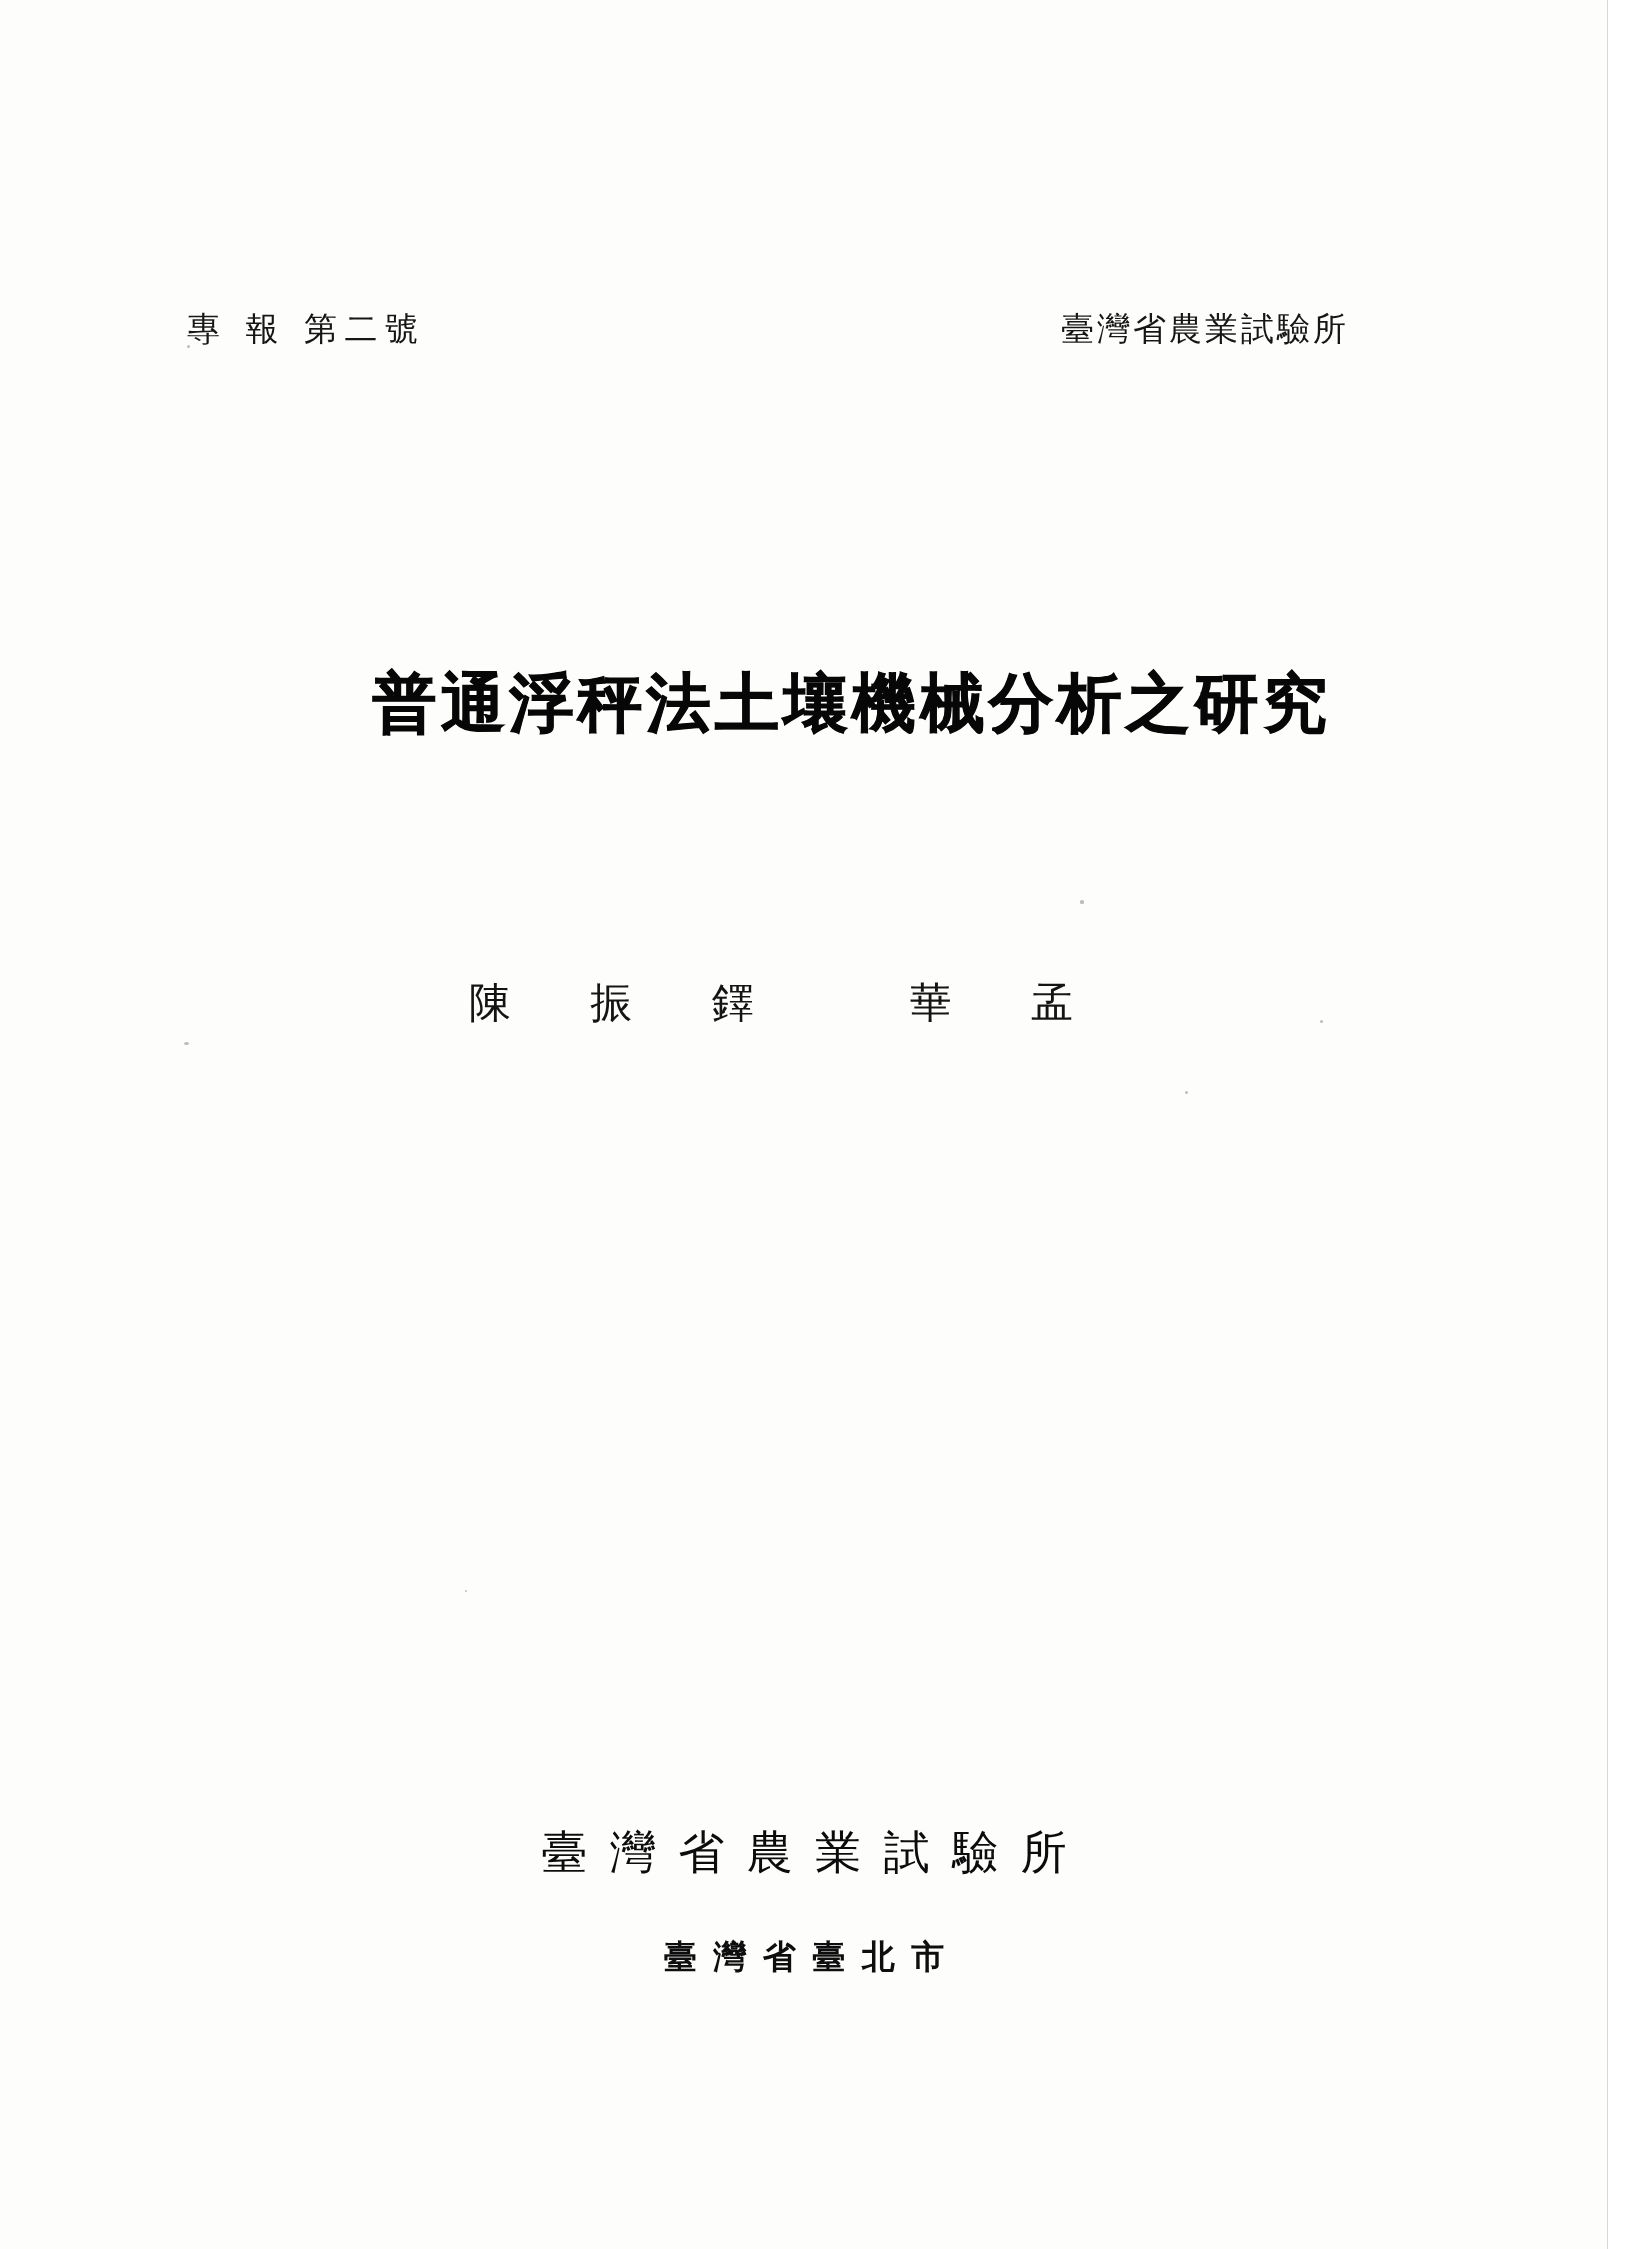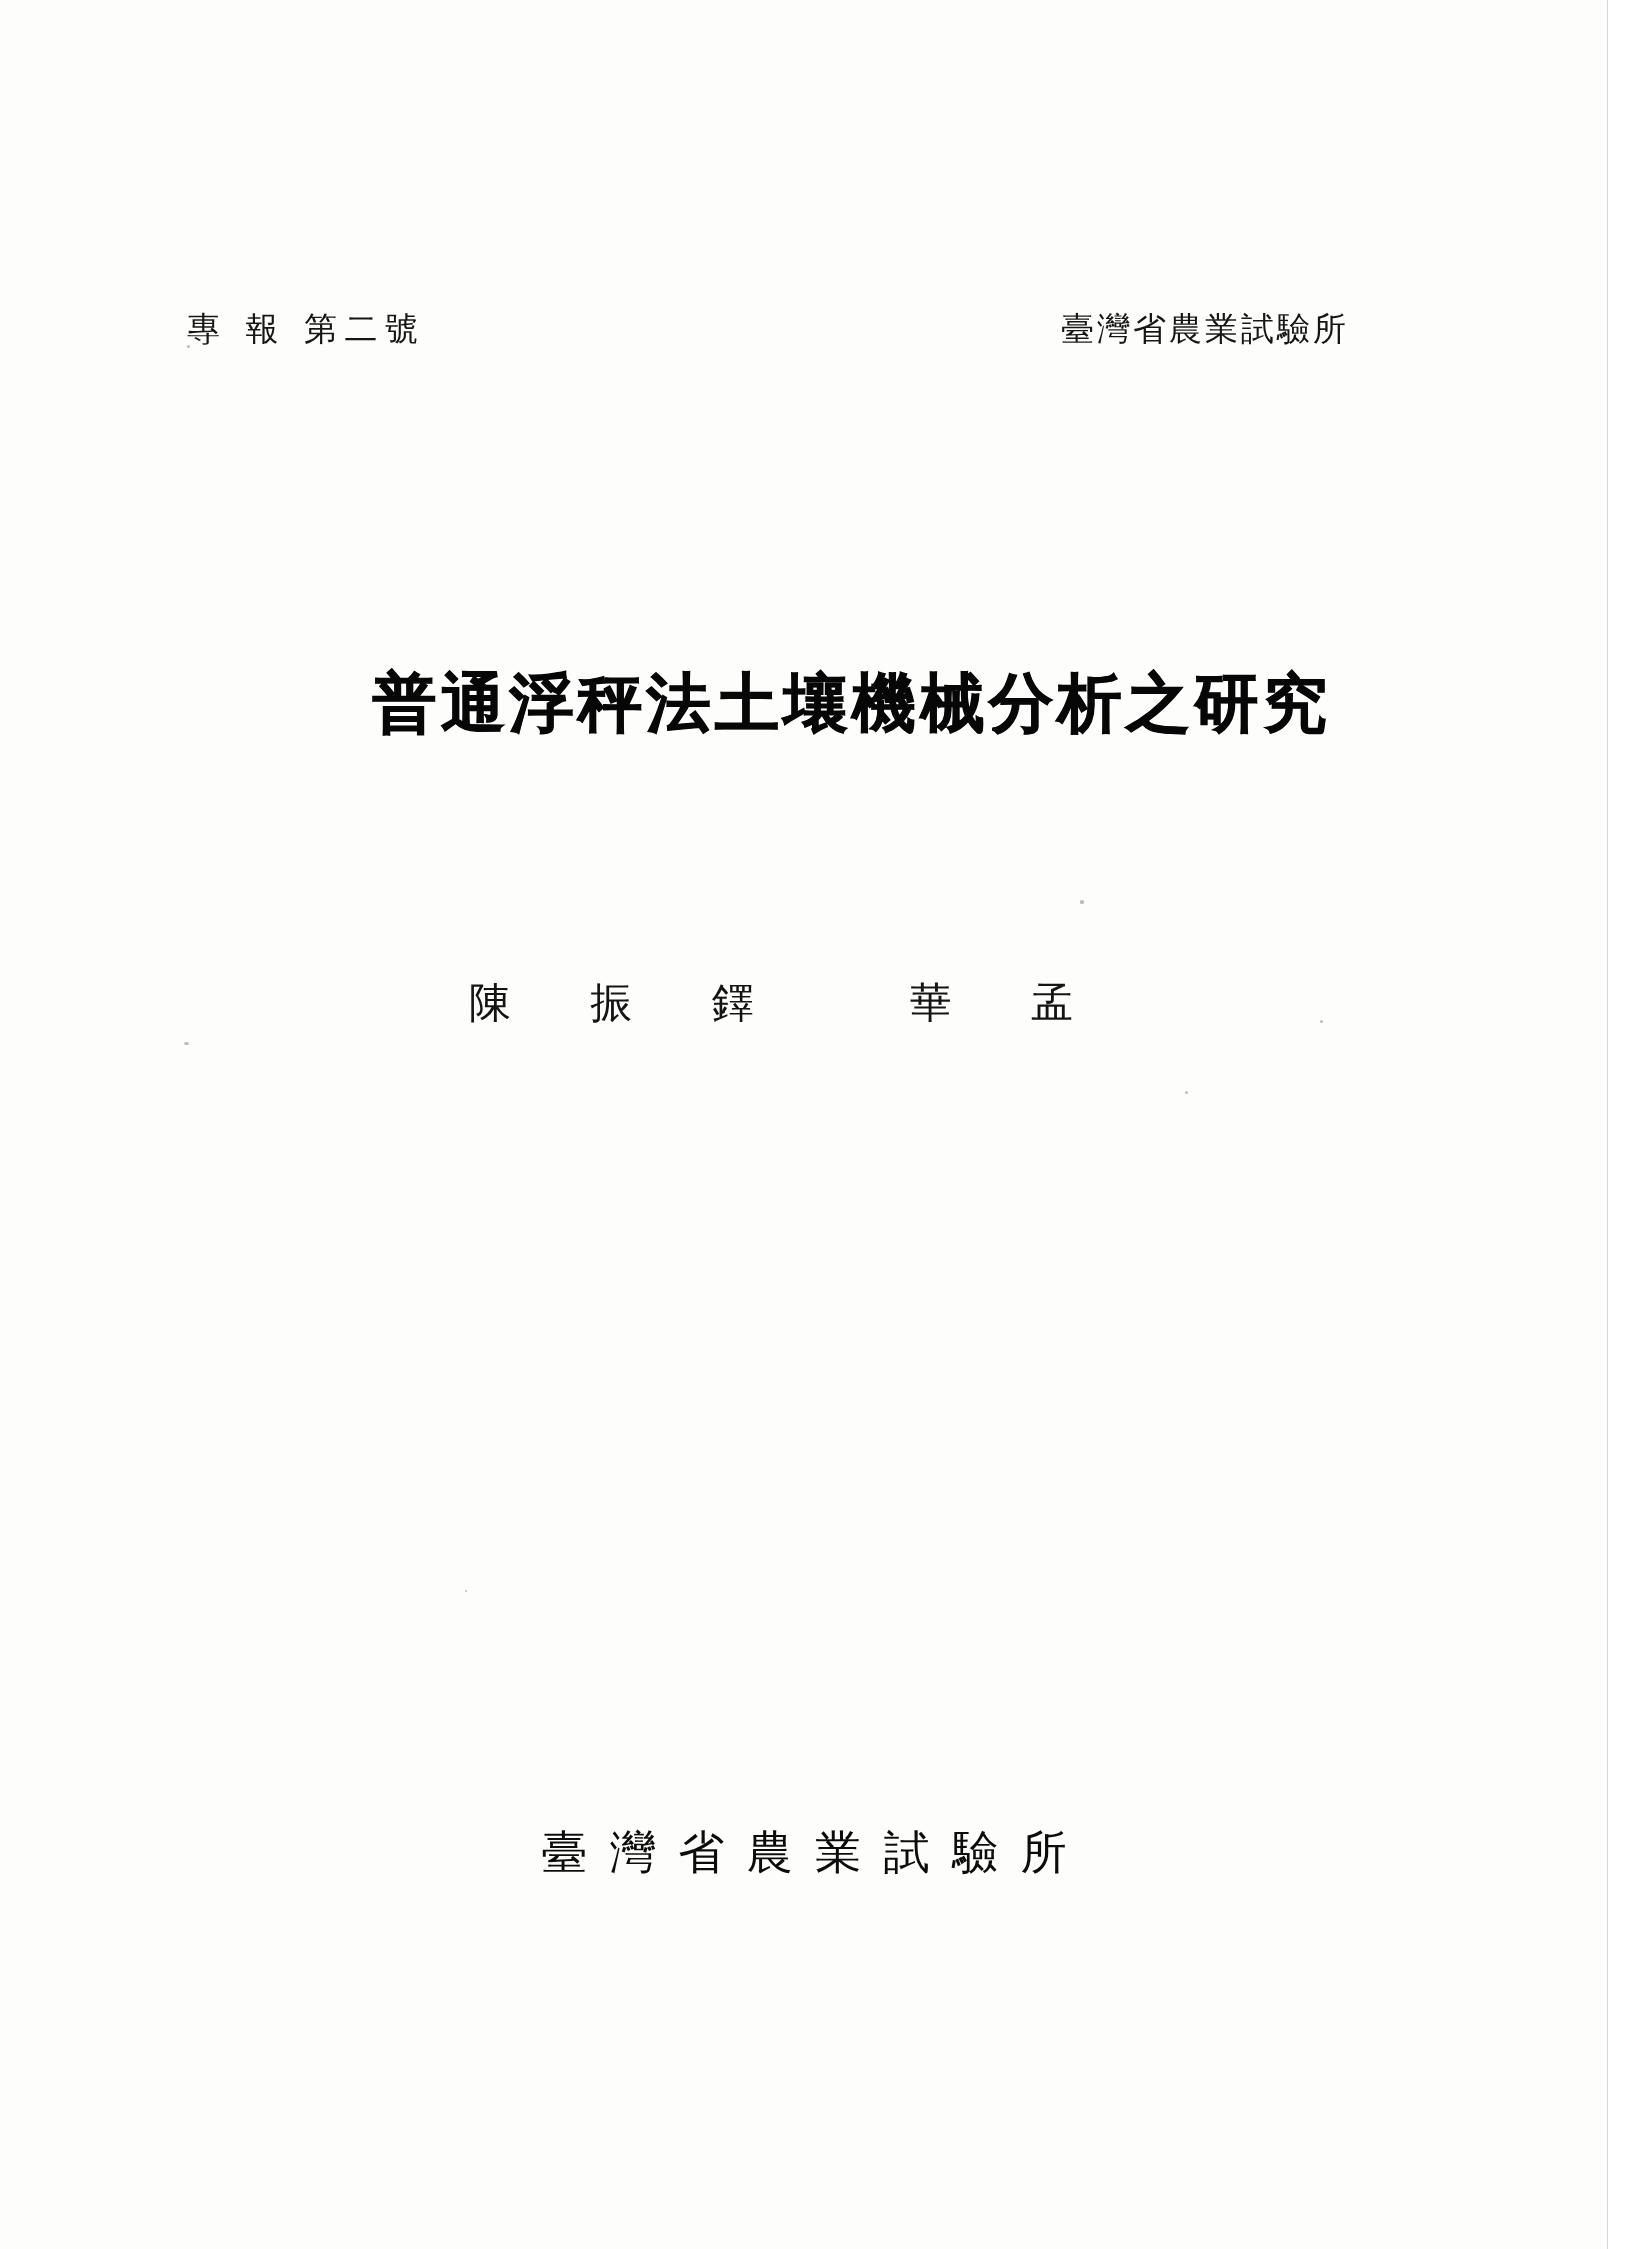--- a/index.html
+++ b/index.html
@@ -156,20 +156,21 @@
 
     <div class="doc-title">普通浮秤法土壤機械分析之研究</div>
 
     <div class="authors">
       <span class="author-name">陳  振  鐸</span>
       <span class="author-gap"></span>
       <span class="author-name">華    孟</span>
     </div>
 
     <div class="publisher">臺灣省農業試驗所</div>
+    <div class="publisher-city">臺灣省臺北市</div>
 
     <div class="speck" style="left:187px; top:345px; width:3px; height:3px;"></div>
     <div class="speck" style="left:1080px; top:900px; width:3.7px; height:3.7px;"></div>
     <div class="speck" style="left:1185px; top:1091px; width:3px; height:3px;"></div>
     <div class="speck" style="left:184px; top:1042px; width:4.5px; height:3px;"></div>
     <div class="speck" style="left:1320px; top:1020px; width:3px; height:3px;"></div>
     <div class="speck" style="left:465px; top:1590px; width:2.2px; height:2.2px;"></div>
   </div>
 
   <div id="scan-edge"></div>

